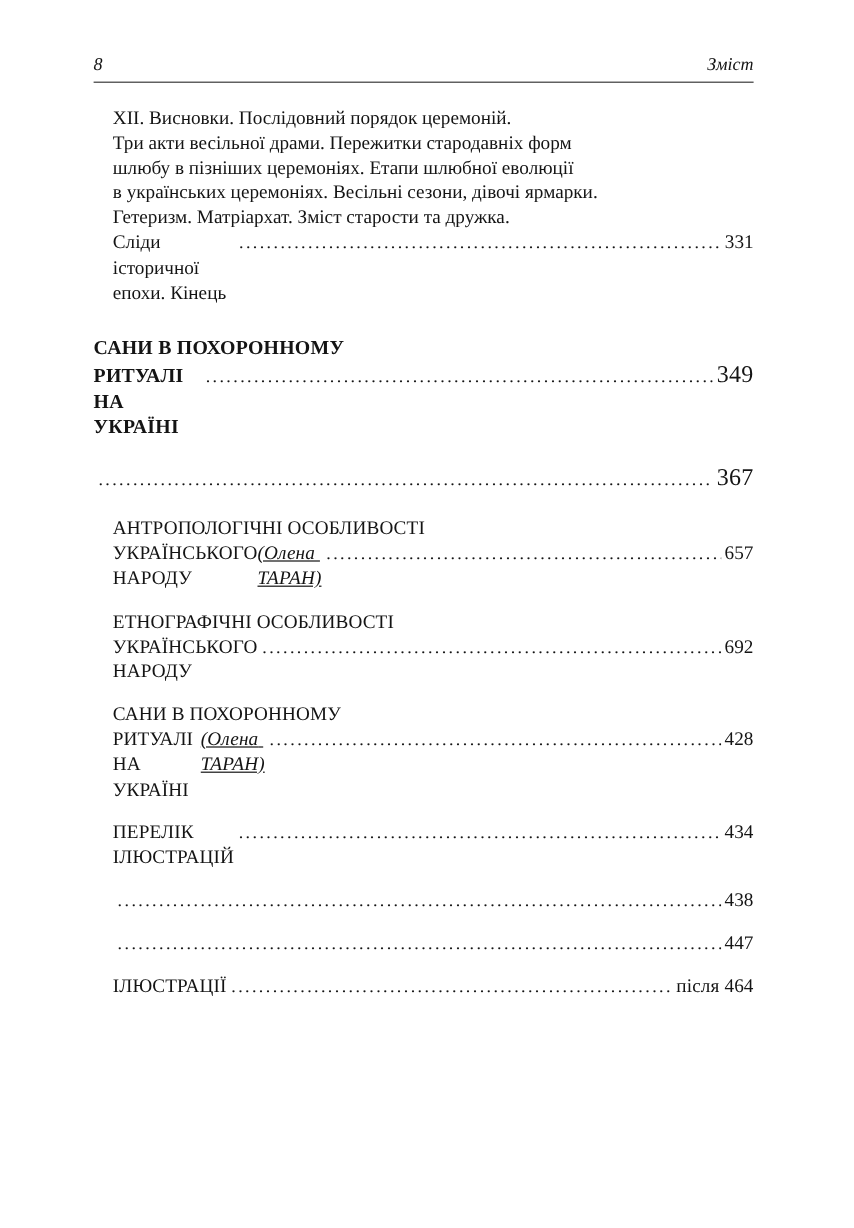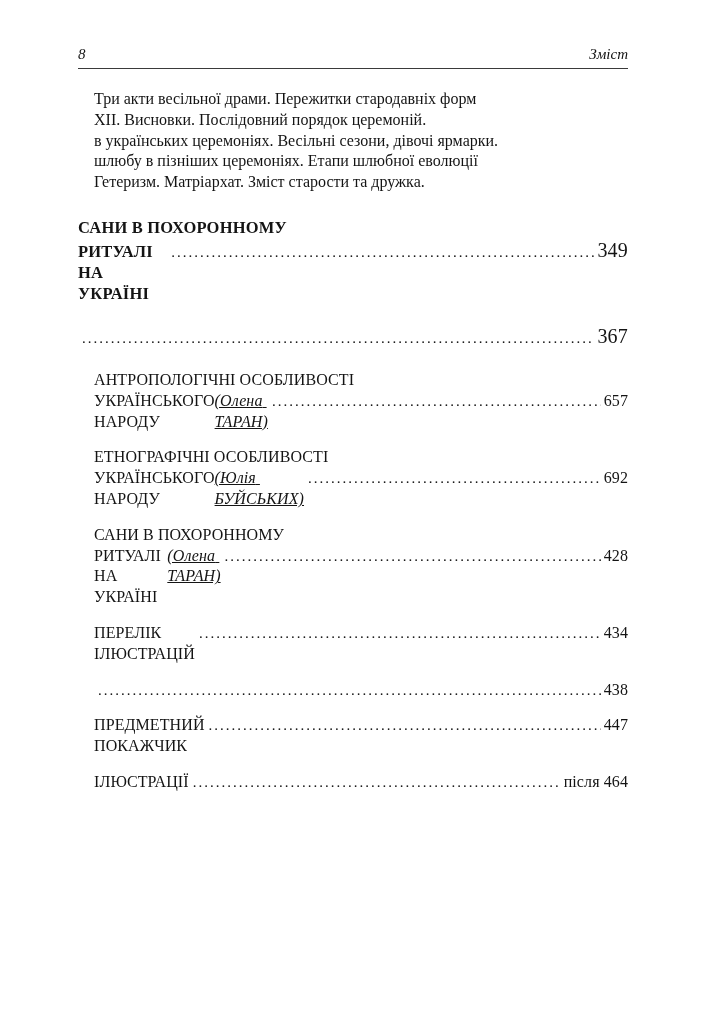--- a/index.html
+++ b/index.html
@@ -52,33 +52,38 @@
 
 <div class="page">
   <div class="running-head">
     <span>8</span>
     <span>Зміст</span>
   </div>
 
   <div class="toc">
       <div class="toc-entry plain">
         <div class="toc-line">
+          <span class="seg">XII. Висновки. Послідовний порядок церемоній.</span>
+        </div>
+        <div class="toc-line">
           <span class="seg">Три акти весільної драми. Пережитки стародавніх форм</span>
         </div>
         <div class="toc-line">
-          <span class="seg">XII. Висновки. Послідовний порядок церемоній.</span>
+          <span class="seg">шлюбу в пізніших церемоніях. Етапи шлюбної еволюції</span>
         </div>
         <div class="toc-line">
           <span class="seg">в українських церемоніях. Весільні сезони, дівочі ярмарки.</span>
         </div>
         <div class="toc-line">
-          <span class="seg">шлюбу в пізніших церемоніях. Етапи шлюбної еволюції</span>
+          <span class="seg">Гетеризм. Матріархат. Зміст старости та дружка.</span>
         </div>
-        <div class="toc-line">
-          <span class="seg">Гетеризм. Матріархат. Зміст старости та дружка.</span>
+        <div class="toc-line last">
+          <span class="seg">Сліди історичної епохи. Кінець</span>
+          <span class="leader"></span>
+          <span class="page-num">331</span>
         </div>
       </div>
       <div class="toc-entry bold">
         <div class="toc-line">
           <span class="seg">САНИ В ПОХОРОННОМУ</span>
         </div>
         <div class="toc-line last">
           <span class="seg">РИТУАЛІ НА УКРАЇНІ</span>
           <span class="leader"></span>
           <span class="page-num">349</span>
@@ -100,21 +105,20 @@
           <span class="leader"></span>
           <span class="page-num">657</span>
         </div>
       </div>
       <div class="toc-entry sub">
         <div class="toc-line">
           <span class="seg">ЕТНОГРАФІЧНІ ОСОБЛИВОСТІ</span>
         </div>
         <div class="toc-line last">
           <span class="seg">УКРАЇНСЬКОГО НАРОДУ </span>
-          <span class="seg italic">(Юлія БУЙСЬКИХ)</span>
           <span class="leader"></span>
           <span class="page-num">692</span>
         </div>
       </div>
       <div class="toc-entry sub">
         <div class="toc-line">
           <span class="seg">САНИ В ПОХОРОННОМУ</span>
         </div>
         <div class="toc-line last">
           <span class="seg">РИТУАЛІ НА УКРАЇНІ </span>
@@ -131,21 +135,20 @@
         </div>
       </div>
       <div class="toc-entry sub">
         <div class="toc-line last">
           <span class="leader"></span>
           <span class="page-num">438</span>
         </div>
       </div>
       <div class="toc-entry sub">
         <div class="toc-line last">
-          <span class="seg">ПРЕДМЕТНИЙ ПОКАЖЧИК</span>
           <span class="leader"></span>
           <span class="page-num">447</span>
         </div>
       </div>
       <div class="toc-entry sub">
         <div class="toc-line last">
           <span class="seg">ІЛЮСТРАЦІЇ</span>
           <span class="leader"></span>
           <span class="page-num">після 464</span>
         </div>

